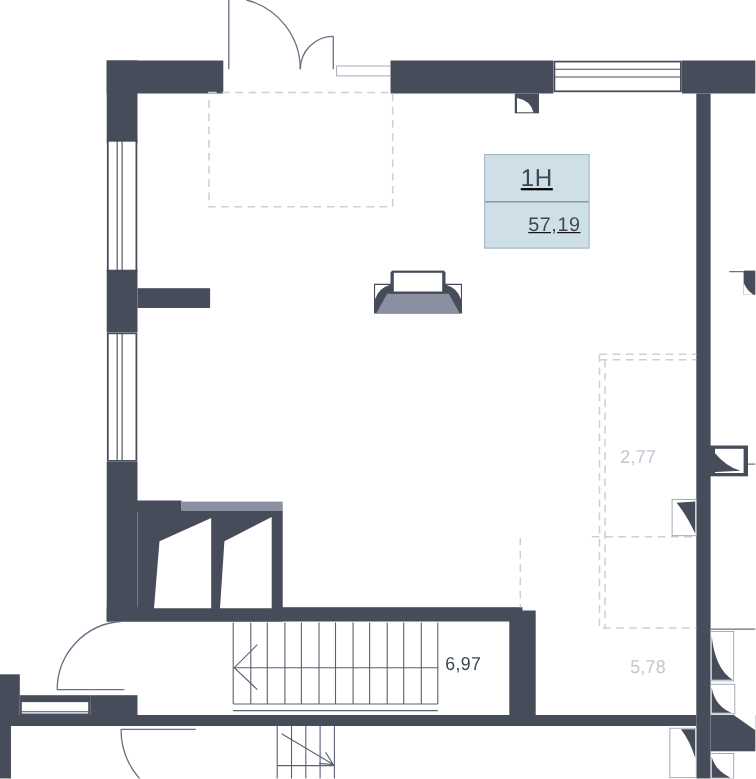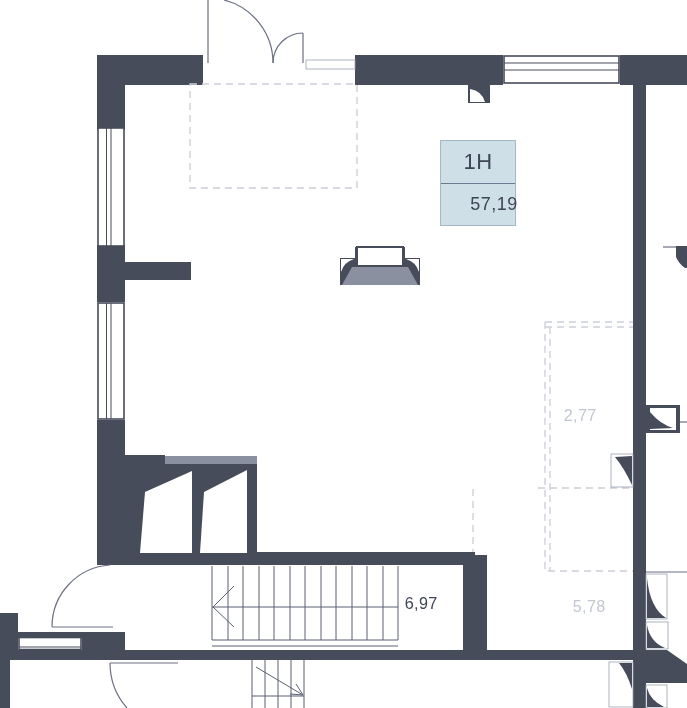--- a/index.html
+++ b/index.html
@@ -13,23 +13,23 @@
   .plan svg{position:absolute;left:0;top:0;}
   .wall{fill:var(--c-wall);stroke:none;}
   .white{fill:#ffffff;stroke:none;}
   .frame{fill:#ffffff;stroke:var(--c-wall);stroke-width:1.6;}
   .mull{stroke:var(--c-wall);stroke-width:1;fill:none;}
   .ln{stroke:var(--c-line);stroke-width:1.2;fill:none;}
   .thin{stroke:var(--c-stair);stroke-width:1;fill:none;}
   .dash{stroke:var(--c-dash);stroke-width:1.4;fill:none;stroke-dasharray:7 5;}
   .sill{fill:var(--c-sill);stroke:none;}
   .wbox{fill:#ffffff;stroke:#9aa0ae;stroke-width:0.8;}
-  .unit-label{position:absolute;left:440px;top:140px;width:76px;height:86px;
+  .unit-label{position:absolute;left:440px;top:140px;width:96px;height:86px;
     background:var(--c-label-bg);border:1px solid var(--c-label-border);
-    display:flex;flex-direction:column;box-sizing:border-box;cursor:pointer;}
+    display:flex;flex-direction:column;box-sizing:border-box;cursor:pointer;text-decoration:underline;}
   .unit-label .cell{flex:1;display:flex;align-items:center;justify-content:center;
     color:var(--c-text);letter-spacing:.5px;}
   .unit-label .cell.id{font-size:22px;font-weight:500;}
   .unit-label .cell.area{font-size:18px;border-top:1px solid var(--c-label-divider);padding-left:32px;}
   .room-label{position:absolute;font-size:17px;color:var(--c-text);
     transform:scaleX(.95);letter-spacing:.3px;white-space:nowrap;}
   .room-label--faint{color:var(--c-faint-text);}
   .lbl-2{left:563px;top:406px;}
   .lbl-6{left:404px;top:594px;}
   .lbl-5{left:572px;top:597px;}

